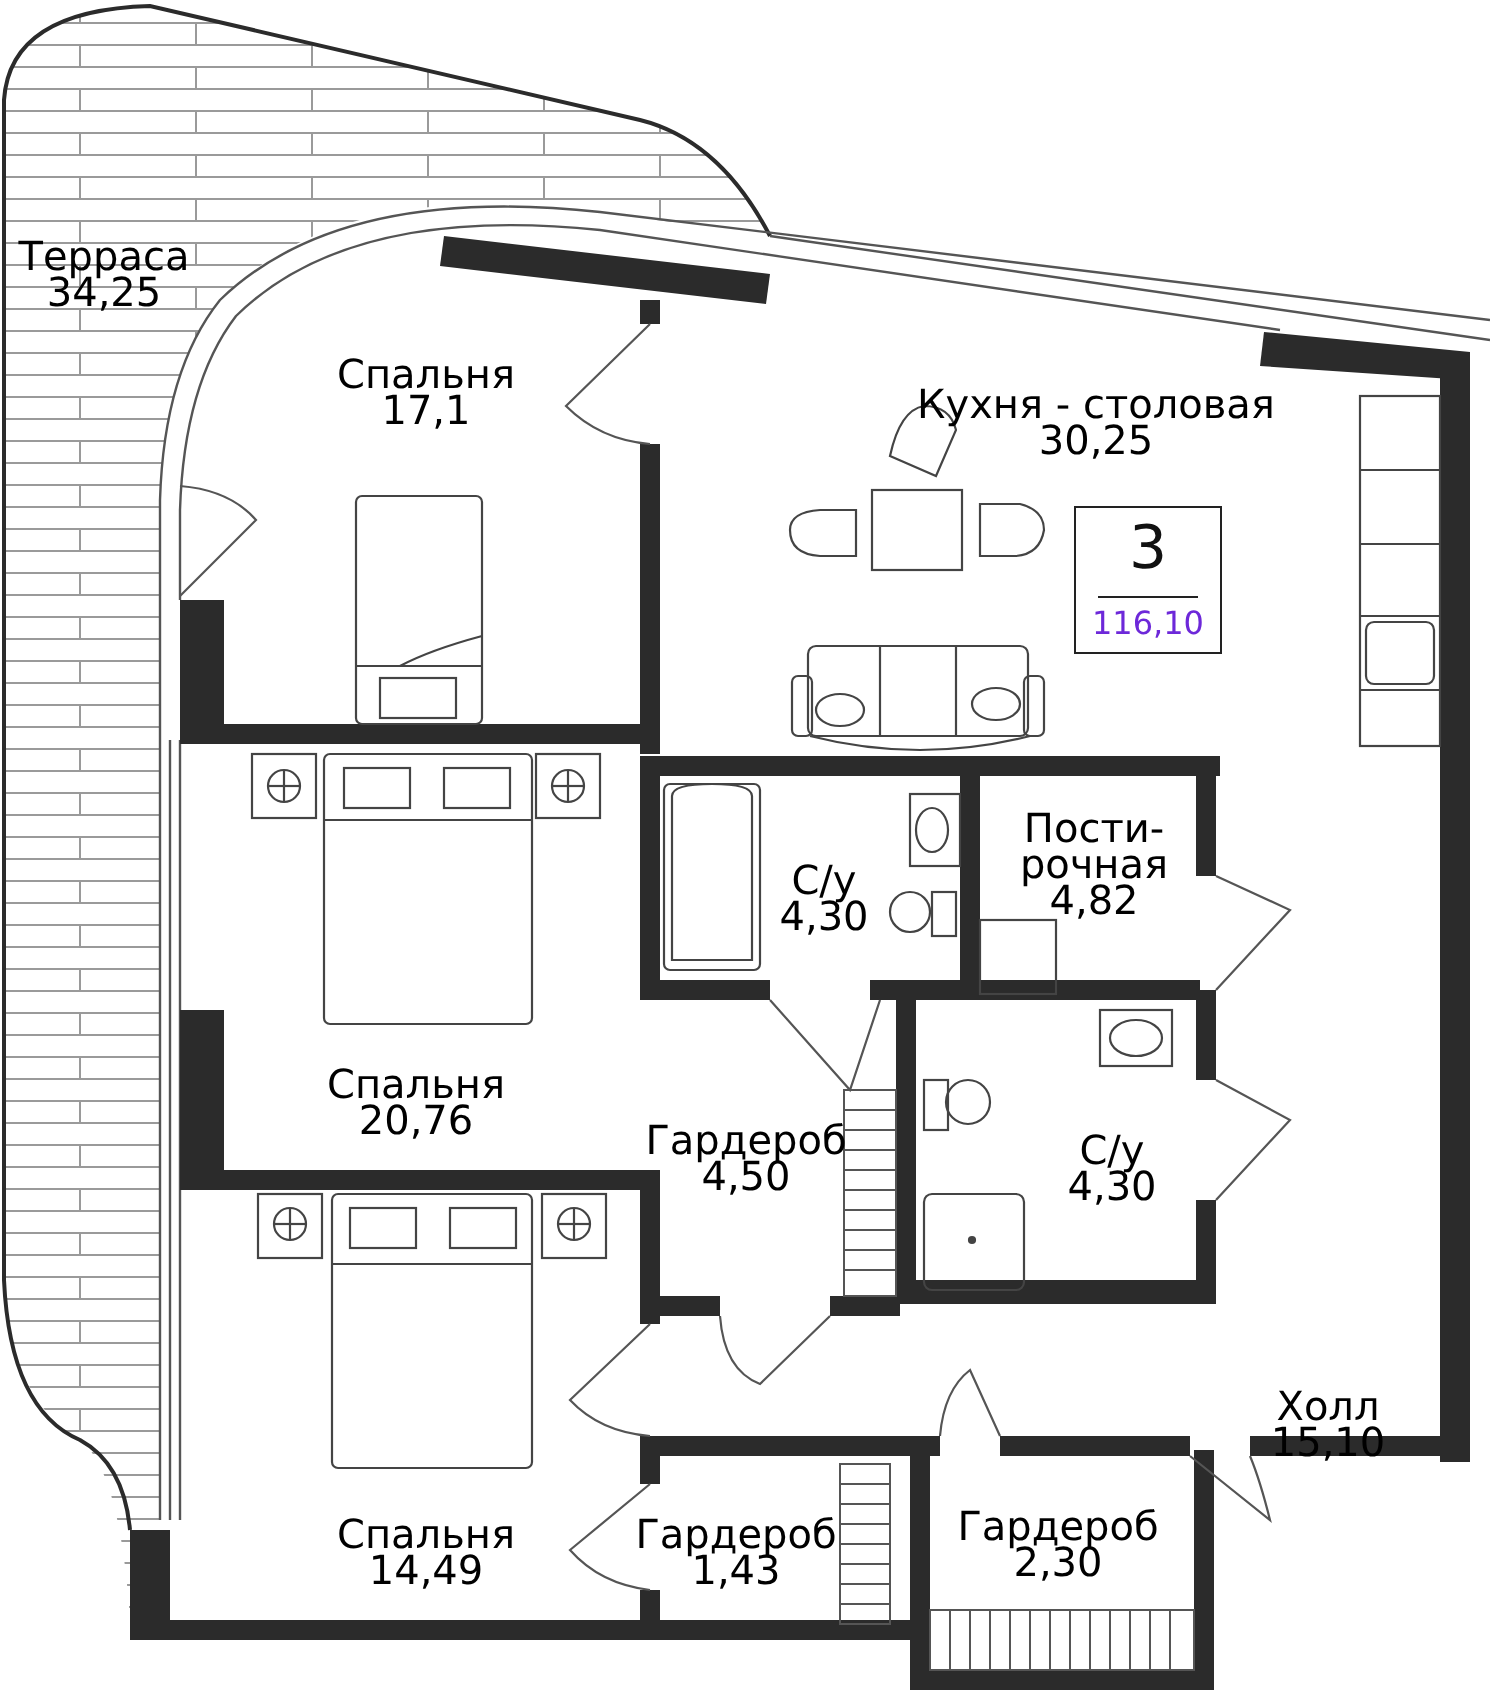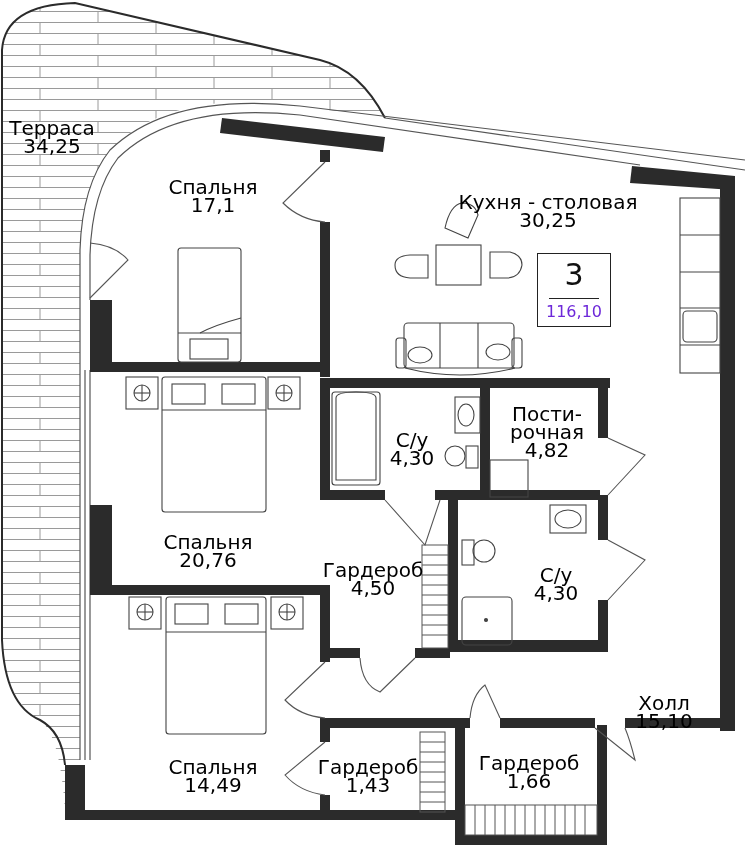--- a/index.html
+++ b/index.html
@@ -237,20 +237,20 @@
 <div class="lbl" style="left:213px; top:758px;">
   <span>Спальня</span>
   <span>14,49</span>
 </div>
 <div class="lbl" style="left:368px; top:758px;">
   <span>Гардероб</span>
   <span>1,43</span>
 </div>
 <div class="lbl" style="left:529px; top:754px;">
   <span>Гардероб</span>
-  <span>1,66</span>
+  <span>2,30</span>
 </div>
 
 <div class="unit-box">
   <span class="unit-num">3</span>
   <div class="unit-line"></div>
   <span class="unit-area">116,10</span>
 </div>
 
 </body></html>

